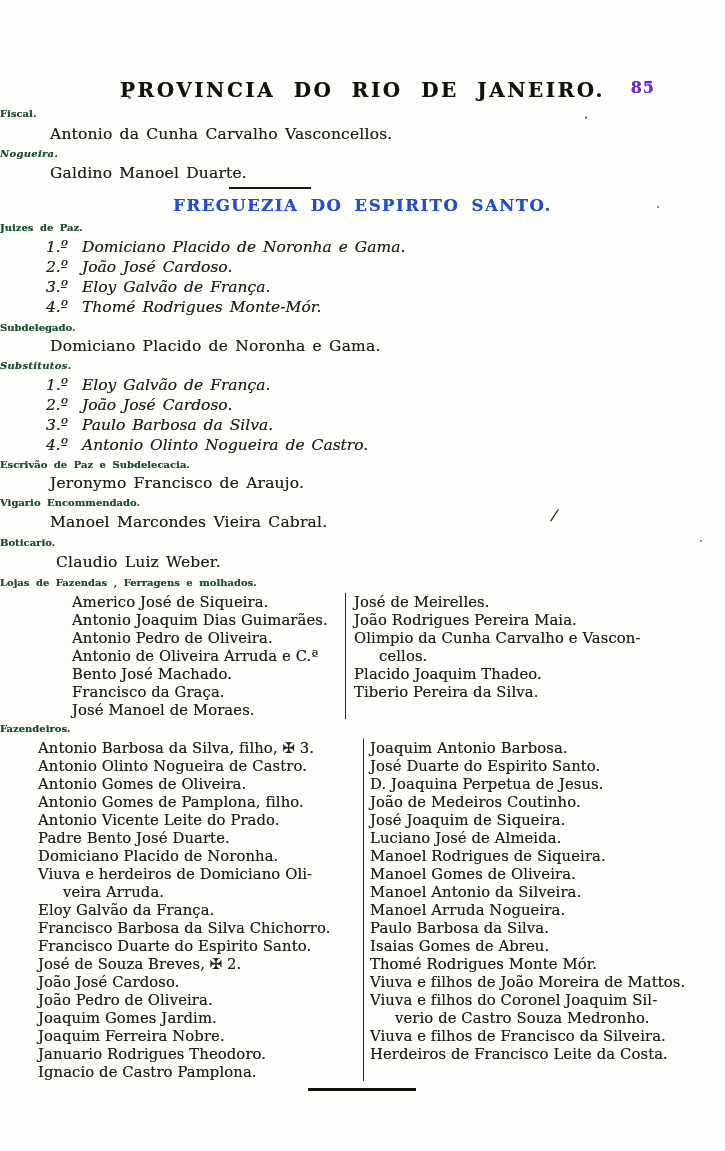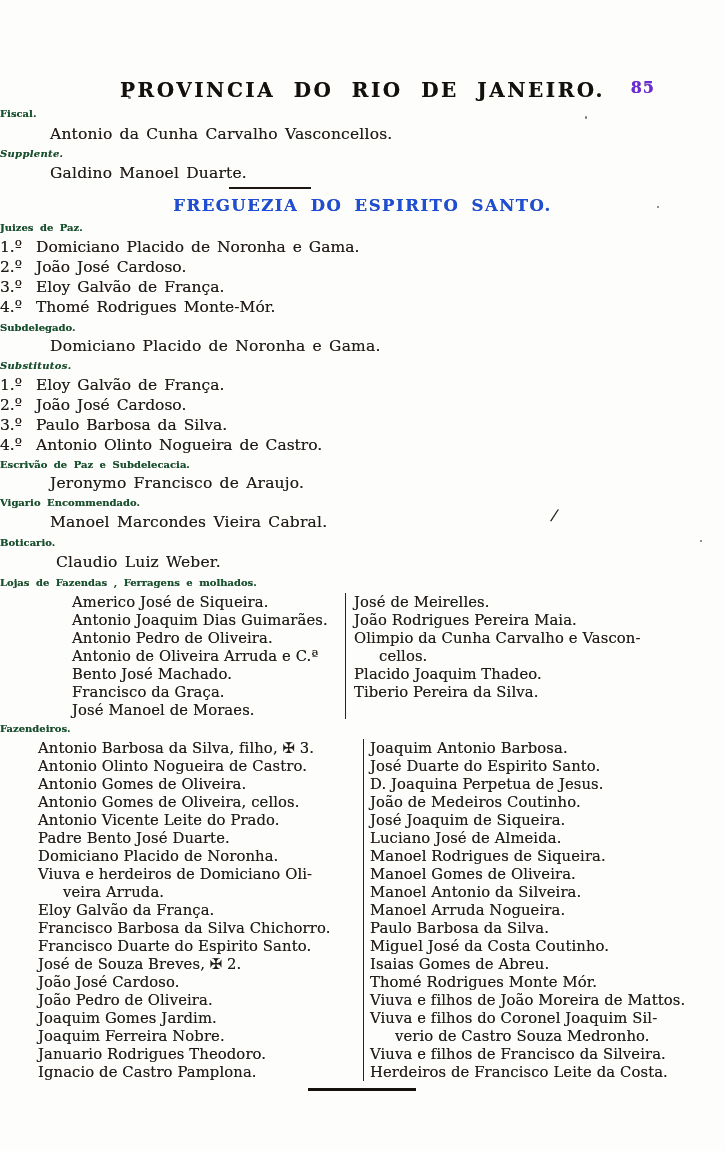--- a/index.html
+++ b/index.html
@@ -32,21 +32,21 @@
     text-align:center;font-weight:bold;font-size:16.5px;
     letter-spacing:1.5px;word-spacing:5px;height:21px;line-height:21px;
     margin-top:6px;color:#1d4ed8;
   }
   .name-line{
     font-size:15.5px;height:19px;line-height:19px;
     padding-left:50px;letter-spacing:.2px;word-spacing:2px;
   }
   .mt1{margin-top:1px}.mt2{margin-top:2px}
   .mt4{margin-top:4px}
-  .num-list{}
+  .num-list{padding-left:46px;font-style:italic;}
   .num-row{height:20px;line-height:20px;font-size:15.5px;word-spacing:2px;}
   .num-row .num{display:inline-block;width:36px;}
   .rule-1{
     width:82px;height:0;border-top:2.8px solid #1c1archive,#1c1712;border-top:2.8px solid #1c1712;
     margin:4px 0 0 229px;
   }
   .rule-end{
     width:108px;height:0;border-top:3.4px solid #15100b;
     margin:7px 0 0 308px;
   }
@@ -80,21 +80,21 @@
   <span class="speck s3"></span>
   <span class="speck s4"></span>
 
   <div class="header-row">
     <div class="doc-title">PROVINCIA DO RIO DE JANEIRO.</div>
     <div class="page-num">85</div>
   </div>
 
   <div class="sec-head mt4">Fiscal.</div>
   <div class="name-line mt2">Antonio da Cunha Carvalho Vasconcellos.</div>
-  <div class="sec-head italic">Supplente.</div>
+  <div class="sec-head italic">Nogueira.</div>
   <div class="name-line mt1">Galdino Manoel Duarte.</div>
 
   <div class="rule-1"></div>
 
   <div class="main-head">FREGUEZIA DO ESPIRITO SANTO.</div>
 
   <div class="sec-head mt2">Juizes de Paz.</div>
   <div class="num-list">
 
       <div class="num-row">
@@ -183,21 +183,21 @@
   <div class="sec-head">Fazendeiros.</div>
   <div class="two-col cols-faz">
     <div class="colL">
 
         <div class="col-row"><span>Antonio Barbosa da Silva, filho, ✠ 3.</span></div>
 
         <div class="col-row"><span>Antonio Olinto Nogueira de Castro.</span></div>
 
         <div class="col-row"><span>Antonio Gomes de Oliveira.</span></div>
 
-        <div class="col-row"><span>Antonio Gomes de Oliveira, cellos.</span></div>
+        <div class="col-row"><span>Antonio Gomes de Pamplona, filho.</span></div>
 
         <div class="col-row"><span>Antonio Vicente Leite do Prado.</span></div>
 
         <div class="col-row"><span>Padre Bento José Duarte.</span></div>
 
         <div class="col-row"><span>Domiciano Placido de Noronha.</span></div>
 
         <div class="col-row"><span>Viuva e herdeiros de Domiciano Oli-</span></div>
 
         <div class="col-row indent"><span>veira Arruda.</span></div>
@@ -239,21 +239,20 @@
         <div class="col-row"><span>Manoel Rodrigues de Siqueira.</span></div>
 
         <div class="col-row"><span>Manoel Gomes de Oliveira.</span></div>
 
         <div class="col-row"><span>Manoel Antonio da Silveira.</span></div>
 
         <div class="col-row"><span>Manoel Arruda Nogueira.</span></div>
 
         <div class="col-row"><span>Paulo Barbosa da Silva.</span></div>
 
-        <div class="col-row"><span>Miguel José da Costa Coutinho.</span></div>
 
         <div class="col-row"><span>Isaias Gomes de Abreu.</span></div>
 
         <div class="col-row"><span>Thomé Rodrigues Monte Mór.</span></div>
 
         <div class="col-row"><span>Viuva e filhos de João Moreira de Mattos.</span></div>
 
         <div class="col-row"><span>Viuva e filhos do Coronel Joaquim Sil-</span></div>
 
         <div class="col-row indent"><span>verio de Castro Souza Medronho.</span></div>

